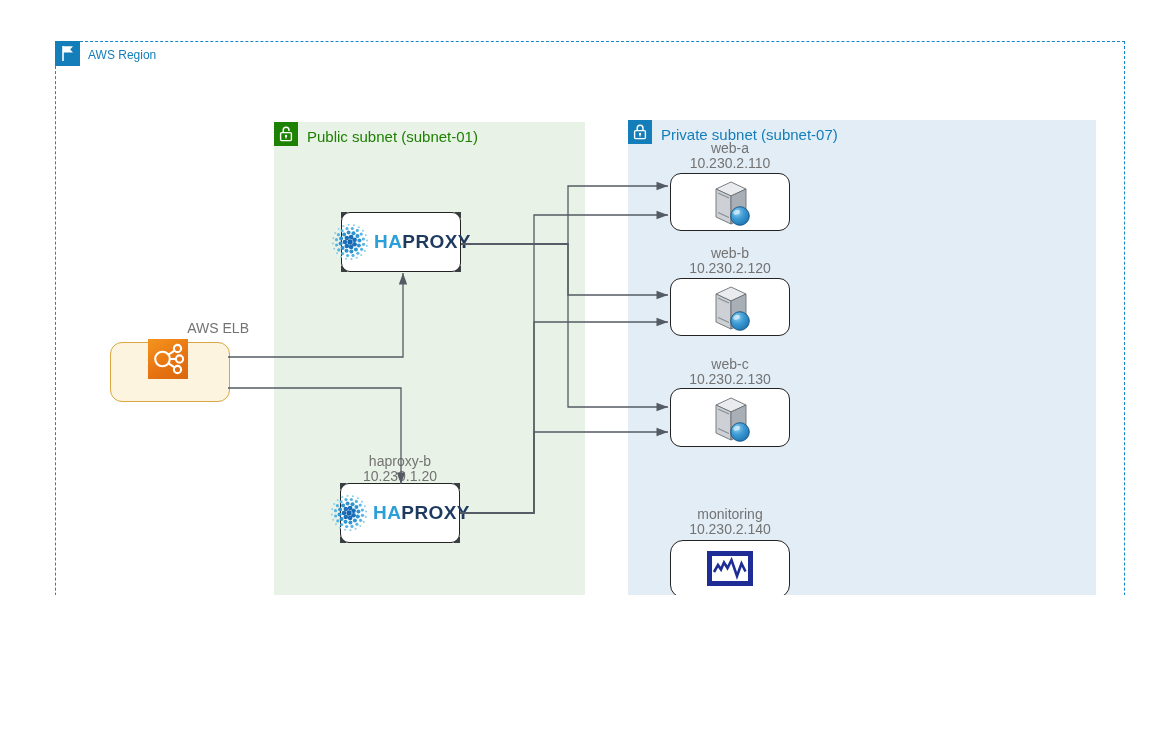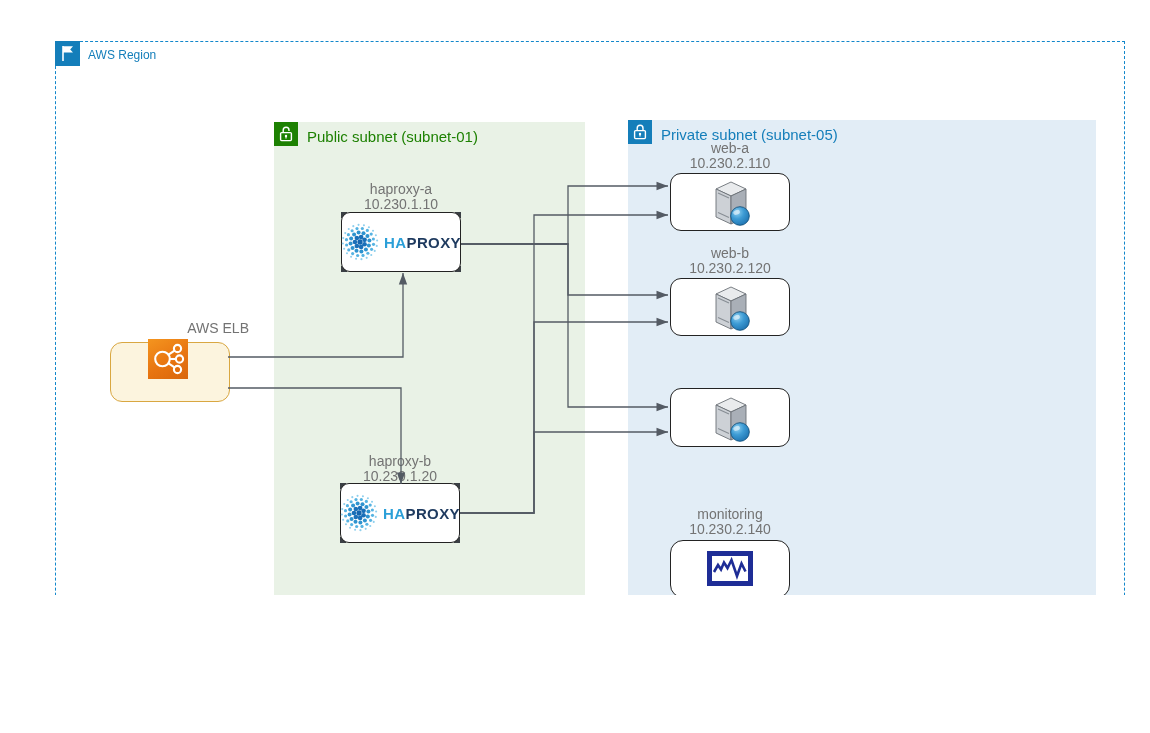--- a/index.html
+++ b/index.html
@@ -23,21 +23,21 @@
   .cm.tl{left:0;top:0;} .cm.tr{right:0;top:0;} .cm.bl{left:0;bottom:0;} .cm.br{right:0;bottom:0;}
 
   .node-label{position:absolute;width:160px;text-align:center;font-size:14px;line-height:15px;color:#737373;z-index:2;}
 
   
   .elb-box{position:absolute;background:#FCF4DE;border:1.3px solid #D9A741;border-radius:12px;}
   .elb-icon{position:absolute;width:40px;height:40px;background:linear-gradient(150deg,#F4951F 0%,#E87511 55%,#D9660C 100%);display:flex;align-items:center;justify-content:center;}
 
   
   .hx-logo{display:flex;align-items:center;gap:5px;}
-  .hx-text{font-size:15px;font-weight:700;letter-spacing:.4px;white-space:nowrap;}
+  .hx-text{font-size:19px;font-weight:700;letter-spacing:.4px;white-space:nowrap;}
   .hx-ha{color:#2B9FD8;} .hx-proxy{color:#1E3A5F;}
 
   #edge-layer{position:absolute;left:0;top:0;width:1150px;height:733px;z-index:3;pointer-events:none;}
 </style>
 </head>
 <body>
 
 <div id="canvas">
 
   <div class="subnet" style="left:274px;top:122px;width:311px;height:546px;background:#E9F2E6;"></div>
@@ -63,42 +63,38 @@
   <div class="subnet-label" style="left:307px;top:128px;color:#1D8102;">Public subnet (subnet-01)</div>
 
   <div class="subnet-tag" style="left:628px;top:120px;background:#147EBA;">
     <svg width="24" height="24" viewBox="0 0 24 24">
       <rect x="6.6" y="10.6" width="10.8" height="8" rx="1" fill="none" stroke="#fff" stroke-width="1.4"></rect>
       <path d="M9.2 10.6 v-2.4 a2.9 2.9 0 0 1 5.8 0 v2.4" fill="none" stroke="#fff" stroke-width="1.4"></path>
       <circle cx="12" cy="13.9" r="1.2" fill="#fff"></circle>
       <path d="M12 14.6 v2" stroke="#fff" stroke-width="1.2"></path>
     </svg>
   </div>
-  <div class="subnet-label" style="left:661px;top:126px;color:#147EBA;">Private subnet (subnet-05)</div>
+  <div class="subnet-label" style="left:661px;top:126px;color:#147EBA;">Private subnet (subnet-07)</div>
 
   <div class="node-label" style="left:89px;top:321px;text-align:right;">
     <div>AWS ELB</div>
   </div>
   <div class="elb-box" style="left:110px;top:342px;width:118px;height:58px;"></div>
   <div class="elb-icon" style="left:148px;top:339px;">
     <svg width="40" height="40" viewBox="0 0 40 40" fill="none" stroke="#fff" stroke-width="2.1">
       <circle cx="14.5" cy="20" r="7.3"></circle>
       <circle cx="29.5" cy="9.5" r="3.6"></circle>
       <circle cx="31.5" cy="20" r="3.6"></circle>
       <circle cx="29.5" cy="30.5" r="3.6"></circle>
       <path d="M20.2 15.8 L26.5 11.6"></path>
       <path d="M21.8 20 L27.9 20"></path>
       <path d="M20.2 24.2 L26.5 28.4"></path>
     </svg>
   </div>
 
-  <div class="node-label" style="left:321px;top:182px;">
-    <div>haproxy-a</div>
-    <div>10.230.1.10</div>
-  </div>
   <div class="node-wrap" style="left:341px;top:212px;width:120px;height:60px;">
     <i class="cm tl"></i>
       <i class="cm tr"></i>
       <i class="cm bl"></i>
       <i class="cm br"></i>
     <div class="node-box">
       <div class="hx-logo">
         <svg class="hx-sphere" width="38" height="38" viewBox="0 0 36 36">
             <circle cx="18.00" cy="18.00" r="2.5" fill="#1565AE"></circle>
             <circle cx="22.32" cy="20.09" r="2.2" fill="#1A6FB8"></circle>
@@ -279,20 +275,24 @@
           <path d="M12 13 L27 20 L27 48 L12 41 Z" fill="#CDD1D6" stroke="#6B7076" stroke-width="0.9"></path>
           <path d="M27 20 L42 13 L42 41 L27 48 Z" fill="#A9AFB7" stroke="#6B7076" stroke-width="0.9"></path>
           <path d="M14 17 L25 22" stroke="#878D94" stroke-width="1.1" fill="none"></path>
           <path d="M14 36.5 L25 41.5" stroke="#878D94" stroke-width="1.1" fill="none"></path>
           <circle cx="36" cy="40" r="9.3" fill="url(#ballG)" stroke="#14537F" stroke-width="0.9"></circle>
           <ellipse cx="32.6" cy="36.4" rx="3.4" ry="2.3" fill="rgba(255,255,255,0.55)" transform="rotate(-20 32.6 36.4)"></ellipse>
         </svg>
     </div>
   </div>
 
+  <div class="node-label" style="left:650px;top:357px;">
+    <div>web-c</div>
+    <div>10.230.2.130</div>
+  </div>
   <div class="node-wrap" style="left:670px;top:388px;width:120px;height:59px;">
     <div class="node-box" style="border-radius:11px;">
       <svg class="srv-icon" width="52" height="52" viewBox="0 0 52 52">
           <defs>
             <radialGradient id="ballG" cx="35%" cy="30%" r="80%">
               <stop offset="0%" stop-color="#8FD0F0"></stop>
               <stop offset="45%" stop-color="#3D9BD4"></stop>
               <stop offset="100%" stop-color="#1B6FAD"></stop>
             </radialGradient>
           </defs>

